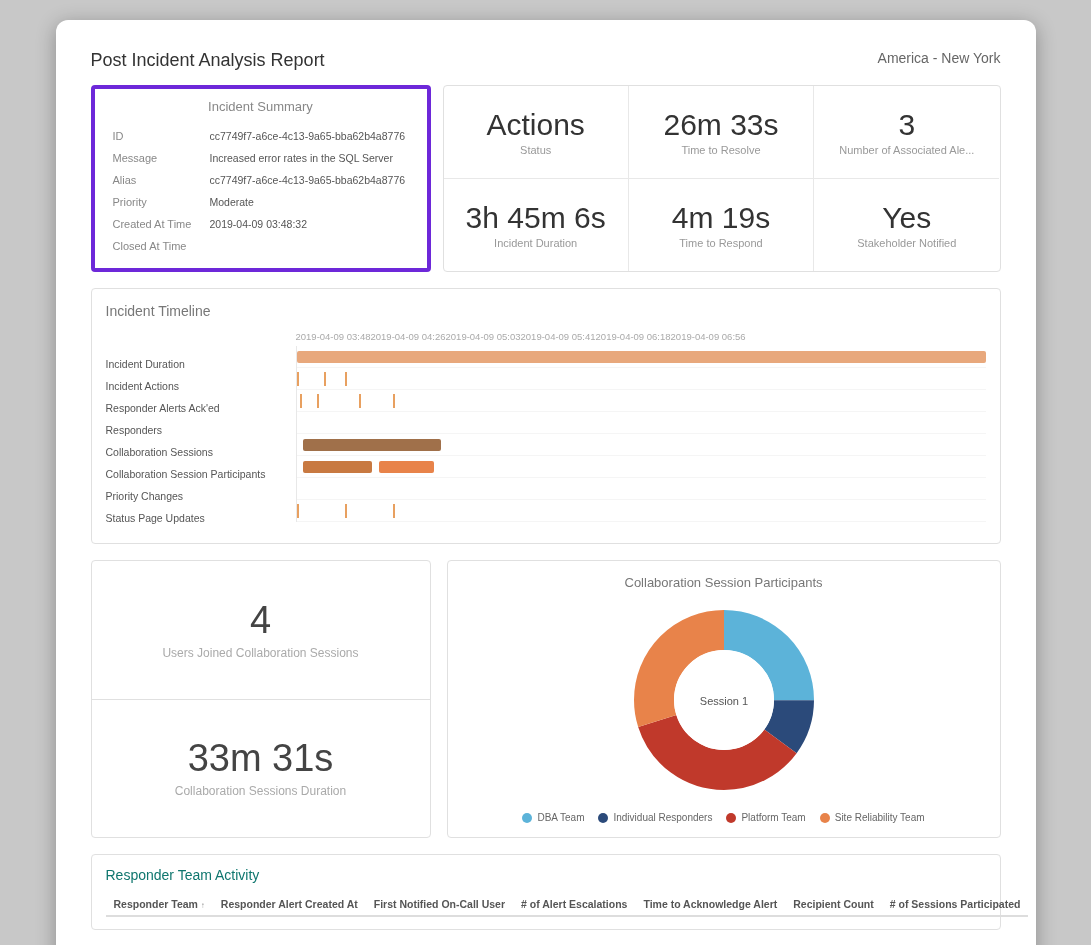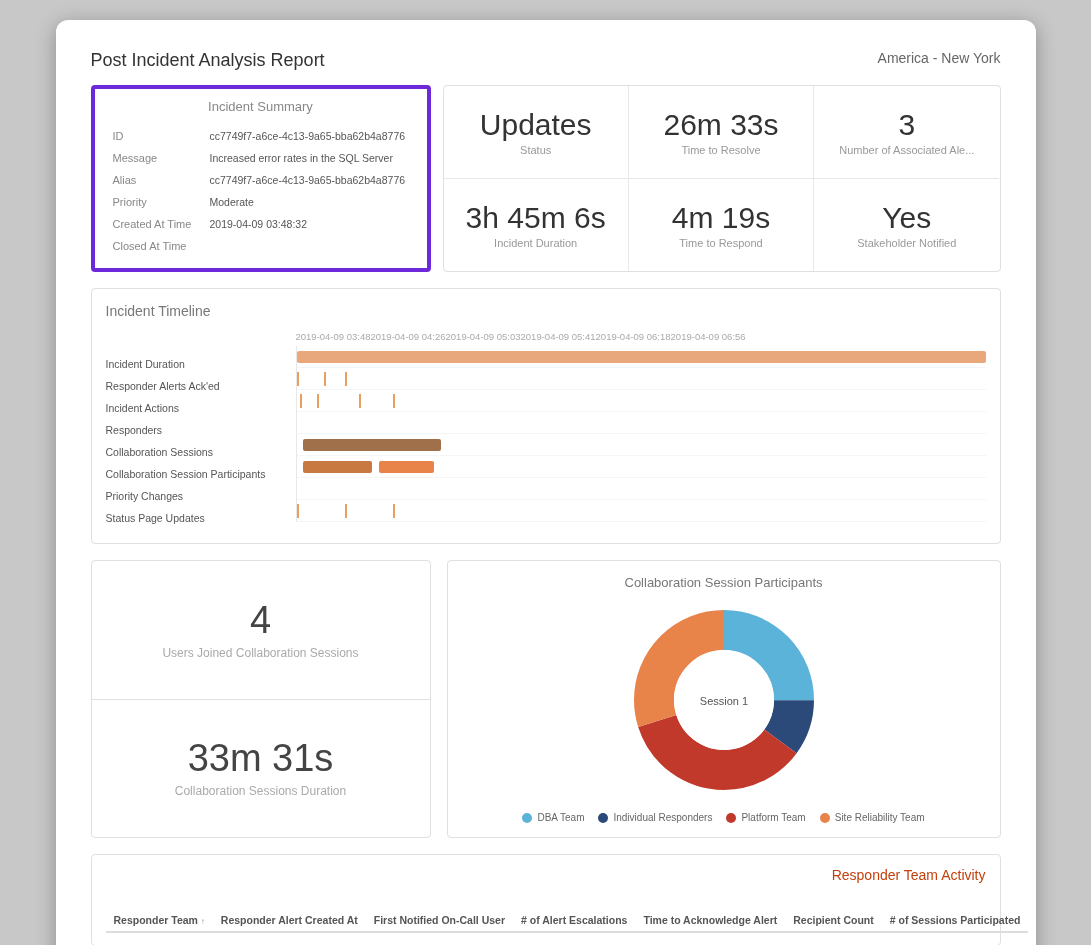--- a/index.html
+++ b/index.html
@@ -272,24 +272,24 @@
     }
 
     
     .responder-section {
       border: 1px solid #e0e0e0;
       border-radius: 4px;
       padding: 12px 14px;
       margin-bottom: 12px;
     }
     .responder-title {
-      text-align: right;
+      text-align: left;
       font-size: 14px;
-      color: #c2410c;
-      margin-bottom: 26px;
+      color: #0f766e;
+      margin-bottom: 10px;
       font-weight: 400;
     }
     .responder-table {
       width: 100%;
       border-collapse: collapse;
       font-size: 11px;
     }
     .responder-table th {
       text-align: left;
       color: #555;
@@ -342,21 +342,21 @@
             <tr>
               <td>Closed At Time</td>
               <td></td>
             </tr>
           </tbody>
       </table>
     </div>
 
     <div class="metrics-grid" id="metrics-grid">
         <div class="metric-cell">
-          <div class="metric-value">Updates</div>
+          <div class="metric-value">Actions</div>
           <div class="metric-label">Status</div>
         </div>
         <div class="metric-cell">
           <div class="metric-value">26m 33s</div>
           <div class="metric-label">Time to Resolve</div>
         </div>
         <div class="metric-cell">
           <div class="metric-value">3</div>
           <div class="metric-label">Number of Associated Ale...</div>
         </div>
@@ -373,22 +373,22 @@
           <div class="metric-label">Stakeholder Notified</div>
         </div>
       </div>
   </div>
 
   <div class="timeline-section">
     <div class="timeline-title">Incident Timeline</div>
     <div class="timeline-inner">
       <div class="timeline-labels" id="timeline-labels">
           <div class="timeline-label">Incident Duration</div>
+          <div class="timeline-label">Incident Actions</div>
           <div class="timeline-label">Responder Alerts Ack'ed</div>
-          <div class="timeline-label">Incident Actions</div>
           <div class="timeline-label">Responders</div>
           <div class="timeline-label">Collaboration Sessions</div>
           <div class="timeline-label">Collaboration Session Participants</div>
           <div class="timeline-label">Priority Changes</div>
           <div class="timeline-label">Status Page Updates</div>
         </div>
       <div class="timeline-chart">
         <div class="timeline-axis" id="timeline-axis">
             <span>2019-04-09 03:48</span>
             <span>2019-04-09 04:26</span>

